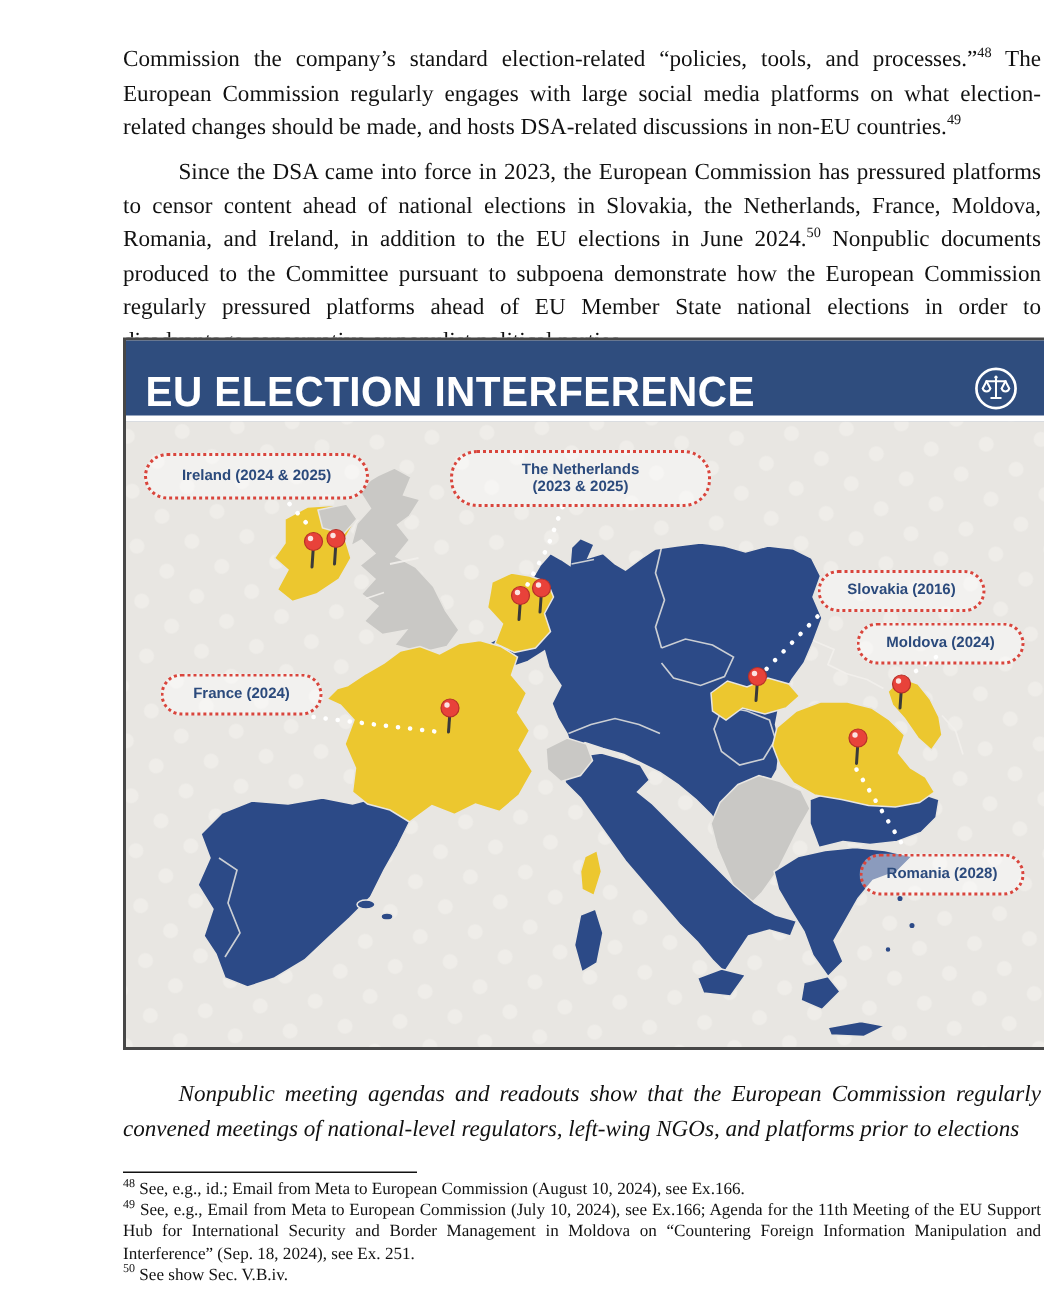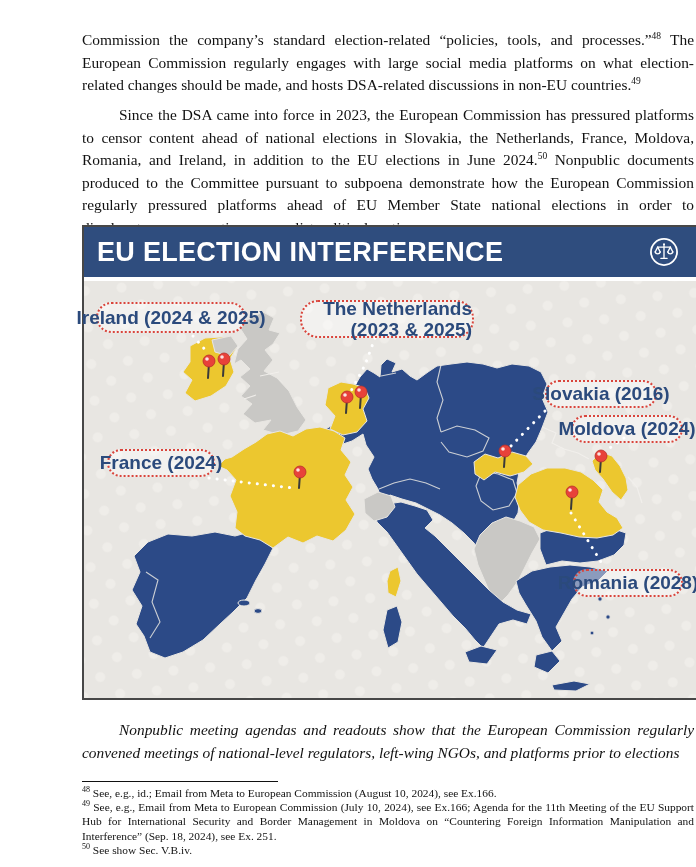--- a/index.html
+++ b/index.html
@@ -19,21 +19,21 @@
   .indent{text-indent:37px;}
   sup.ref{font-size:9.5px;vertical-align:super;line-height:0;}
 
   
   .map-figure{
     position:absolute;left:42px;top:225px;width:612px;margin:0;
     border:2px solid #474747;box-sizing:content-box;background:#fff;
   }
   .map-header{
     height:54px;background:var(--header_bg);border-bottom:4px solid #ffffff;
-    display:flex;align-items:center;justify-content:space-between;
+    display:flex;align-items:flex-end;justify-content:space-between;
     padding:0 14px 0 13px;box-sizing:border-box;
   }
   .map-title{
     font-family:"Liberation Sans", sans-serif;font-weight:bold;
     font-size:27px;letter-spacing:.3px;color:#fff;white-space:nowrap;
     transform:scaleY(1.04);
   }
   .logo{width:36px;height:36px;flex:0 0 auto;}
   .map-body{position:relative;width:612px;height:417px;background:var(--sea);}
   .map-svg{position:absolute;left:0;top:0;display:block;}
@@ -48,25 +48,25 @@
   .pin-stem{stroke:var(--pin_stem);stroke-width:2;stroke-linecap:round;}
   .pin-ball{fill:var(--pin_red);stroke:#b73029;stroke-width:.8;}
   .pin-gloss{fill:#ffffff;opacity:.85;}
 
   .map-label{
     position:absolute;display:flex;flex-direction:column;
     align-items:center;justify-content:center;
     border:2.5px dotted var(--label_border);border-radius:18px;
     background:rgba(255,255,255,.45);
     font-family:"Liberation Sans", sans-serif;font-weight:bold;
-    font-size:19px;color:var(--label_text);white-space:nowrap;
+    font-size:10px;color:var(--label_text);white-space:nowrap;
     line-height:1.12;box-sizing:border-box;
   }
   .lbl-ireland{left:12px;top:21px;width:150px;height:31px;}
-  .lbl-netherlands{left:216px;top:19px;width:174px;height:38px;align-items:flex-end;}
+  .lbl-netherlands{left:216px;top:19px;width:174px;height:38px;}
   .lbl-slovakia{left:461px;top:99px;width:112px;height:28px;}
   .lbl-moldova{left:487px;top:134px;width:112px;height:28px;}
   .lbl-france{left:23px;top:168px;width:108px;height:28px;}
   .lbl-romania{left:489px;top:288px;width:110px;height:28px;}
 
   
   .fn-sep{
     position:absolute;left:42px;top:781px;width:196px;
     border-top:1.5px solid #111;
   }

